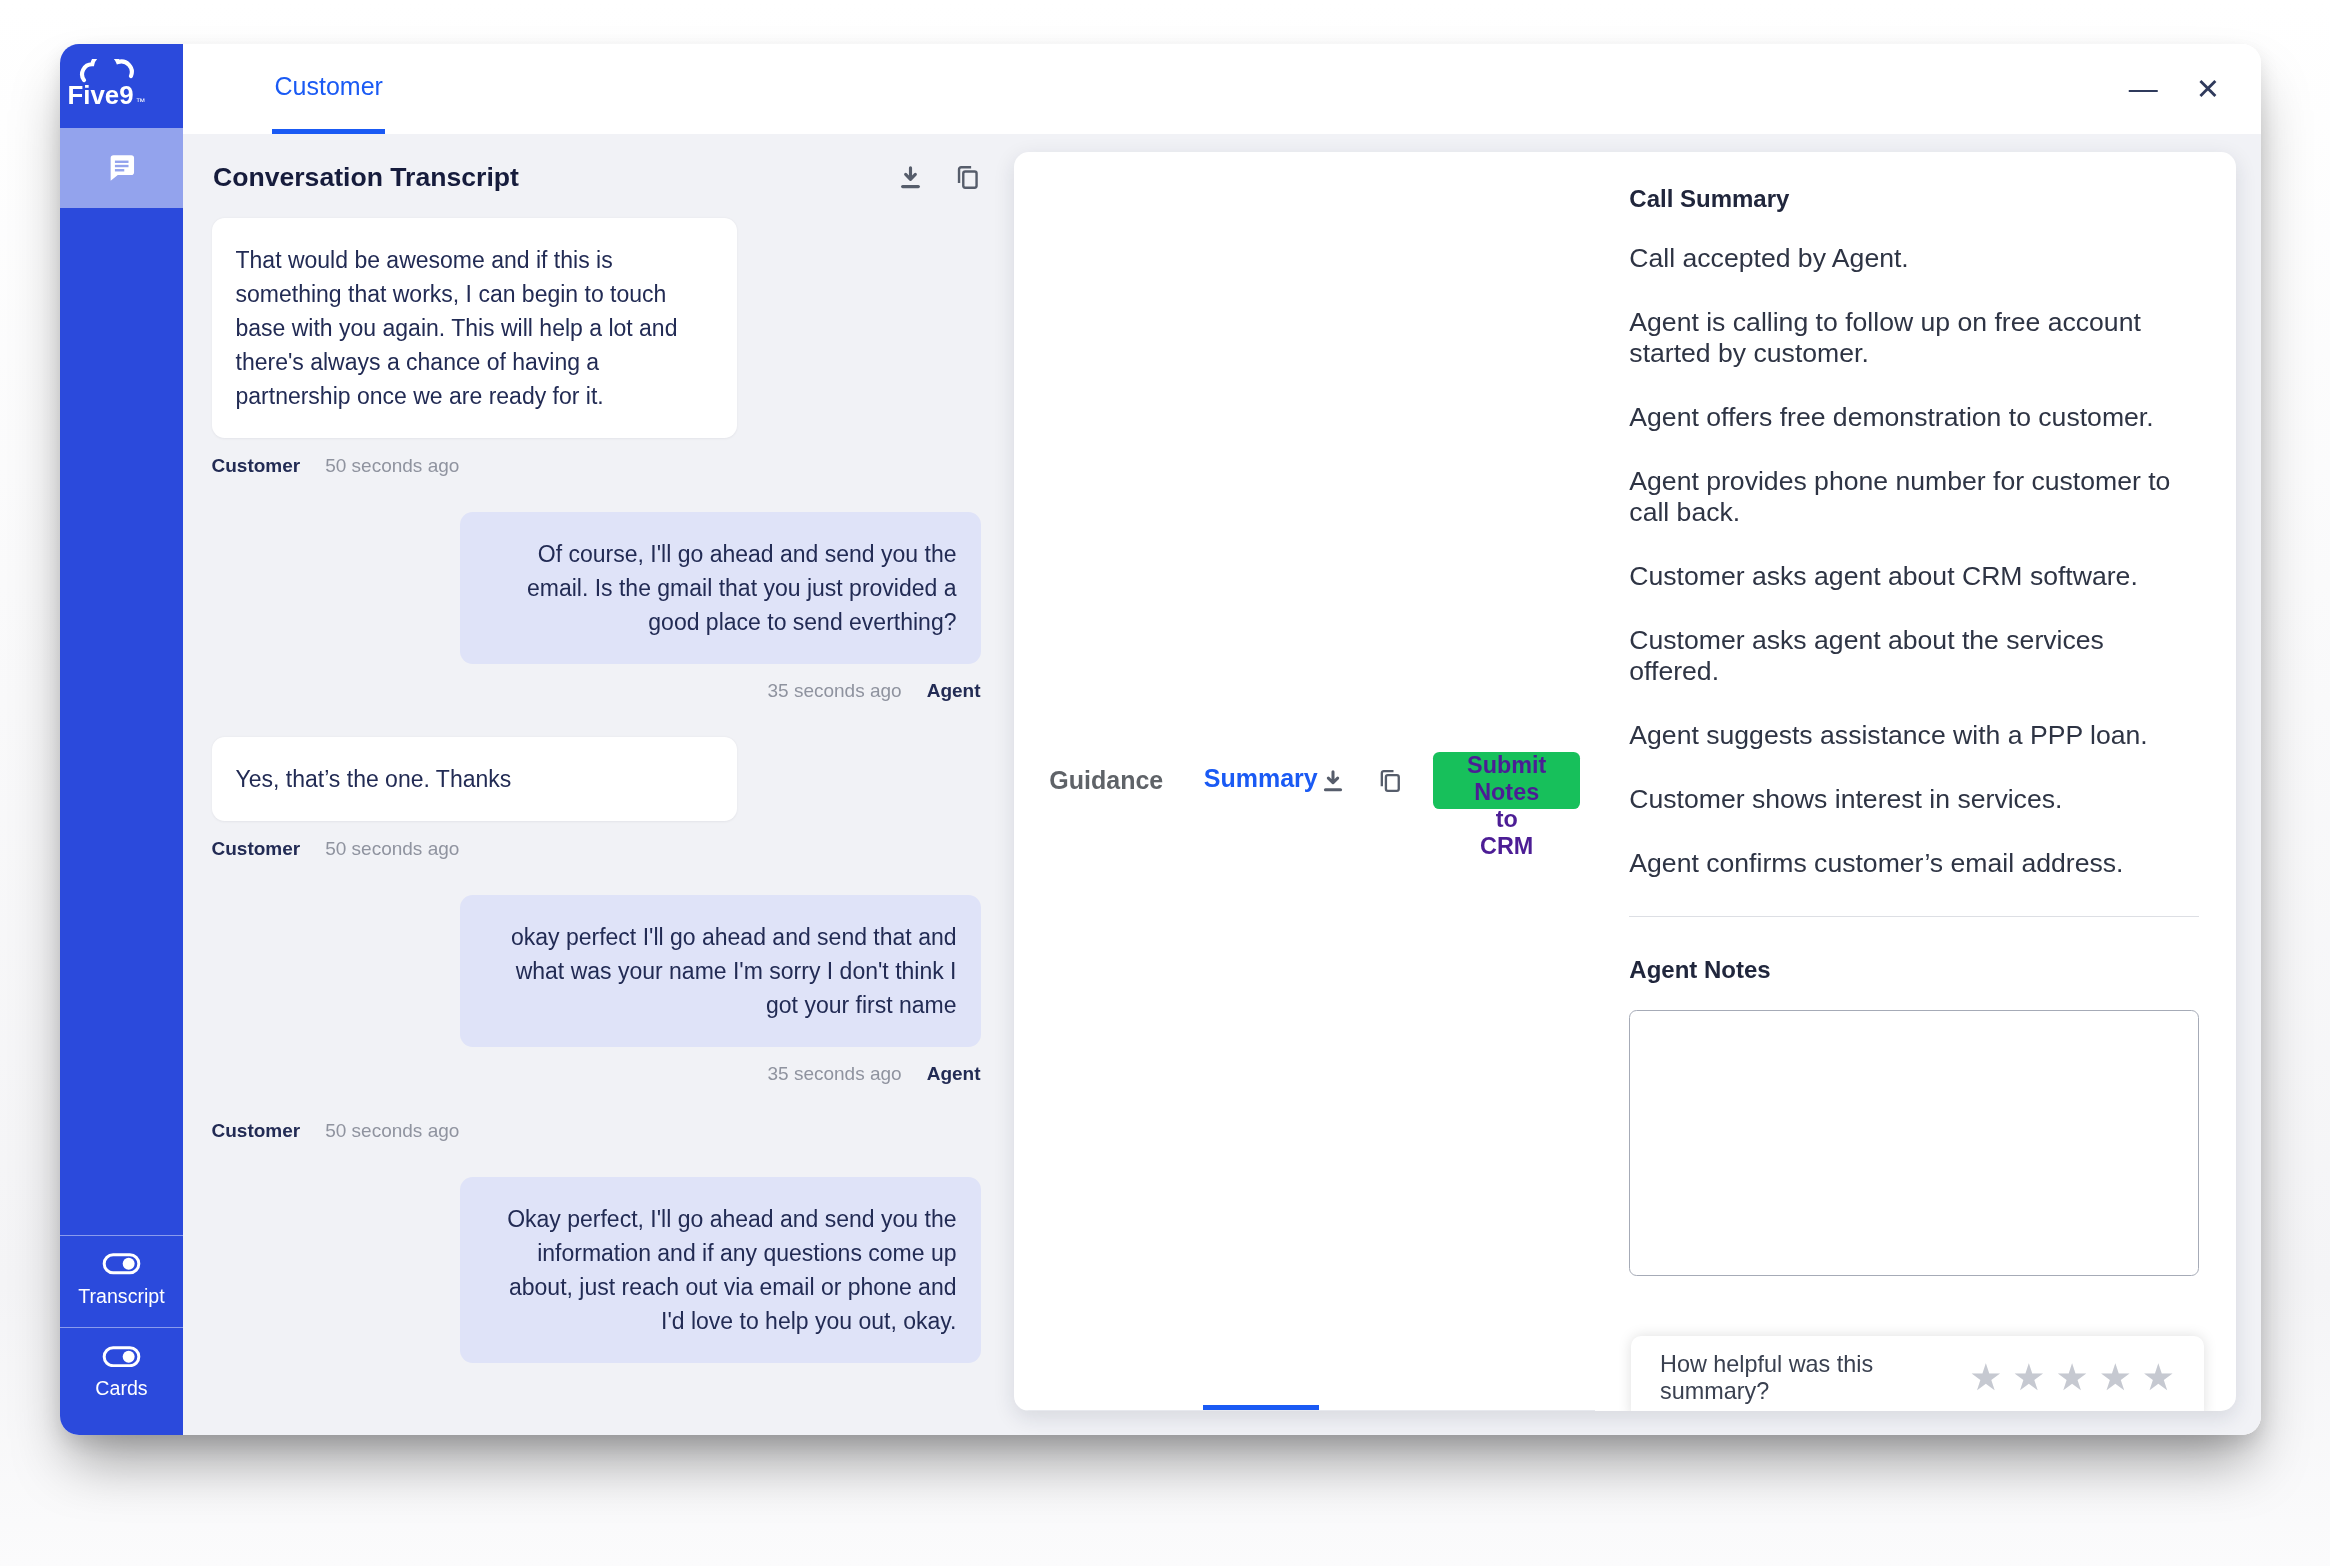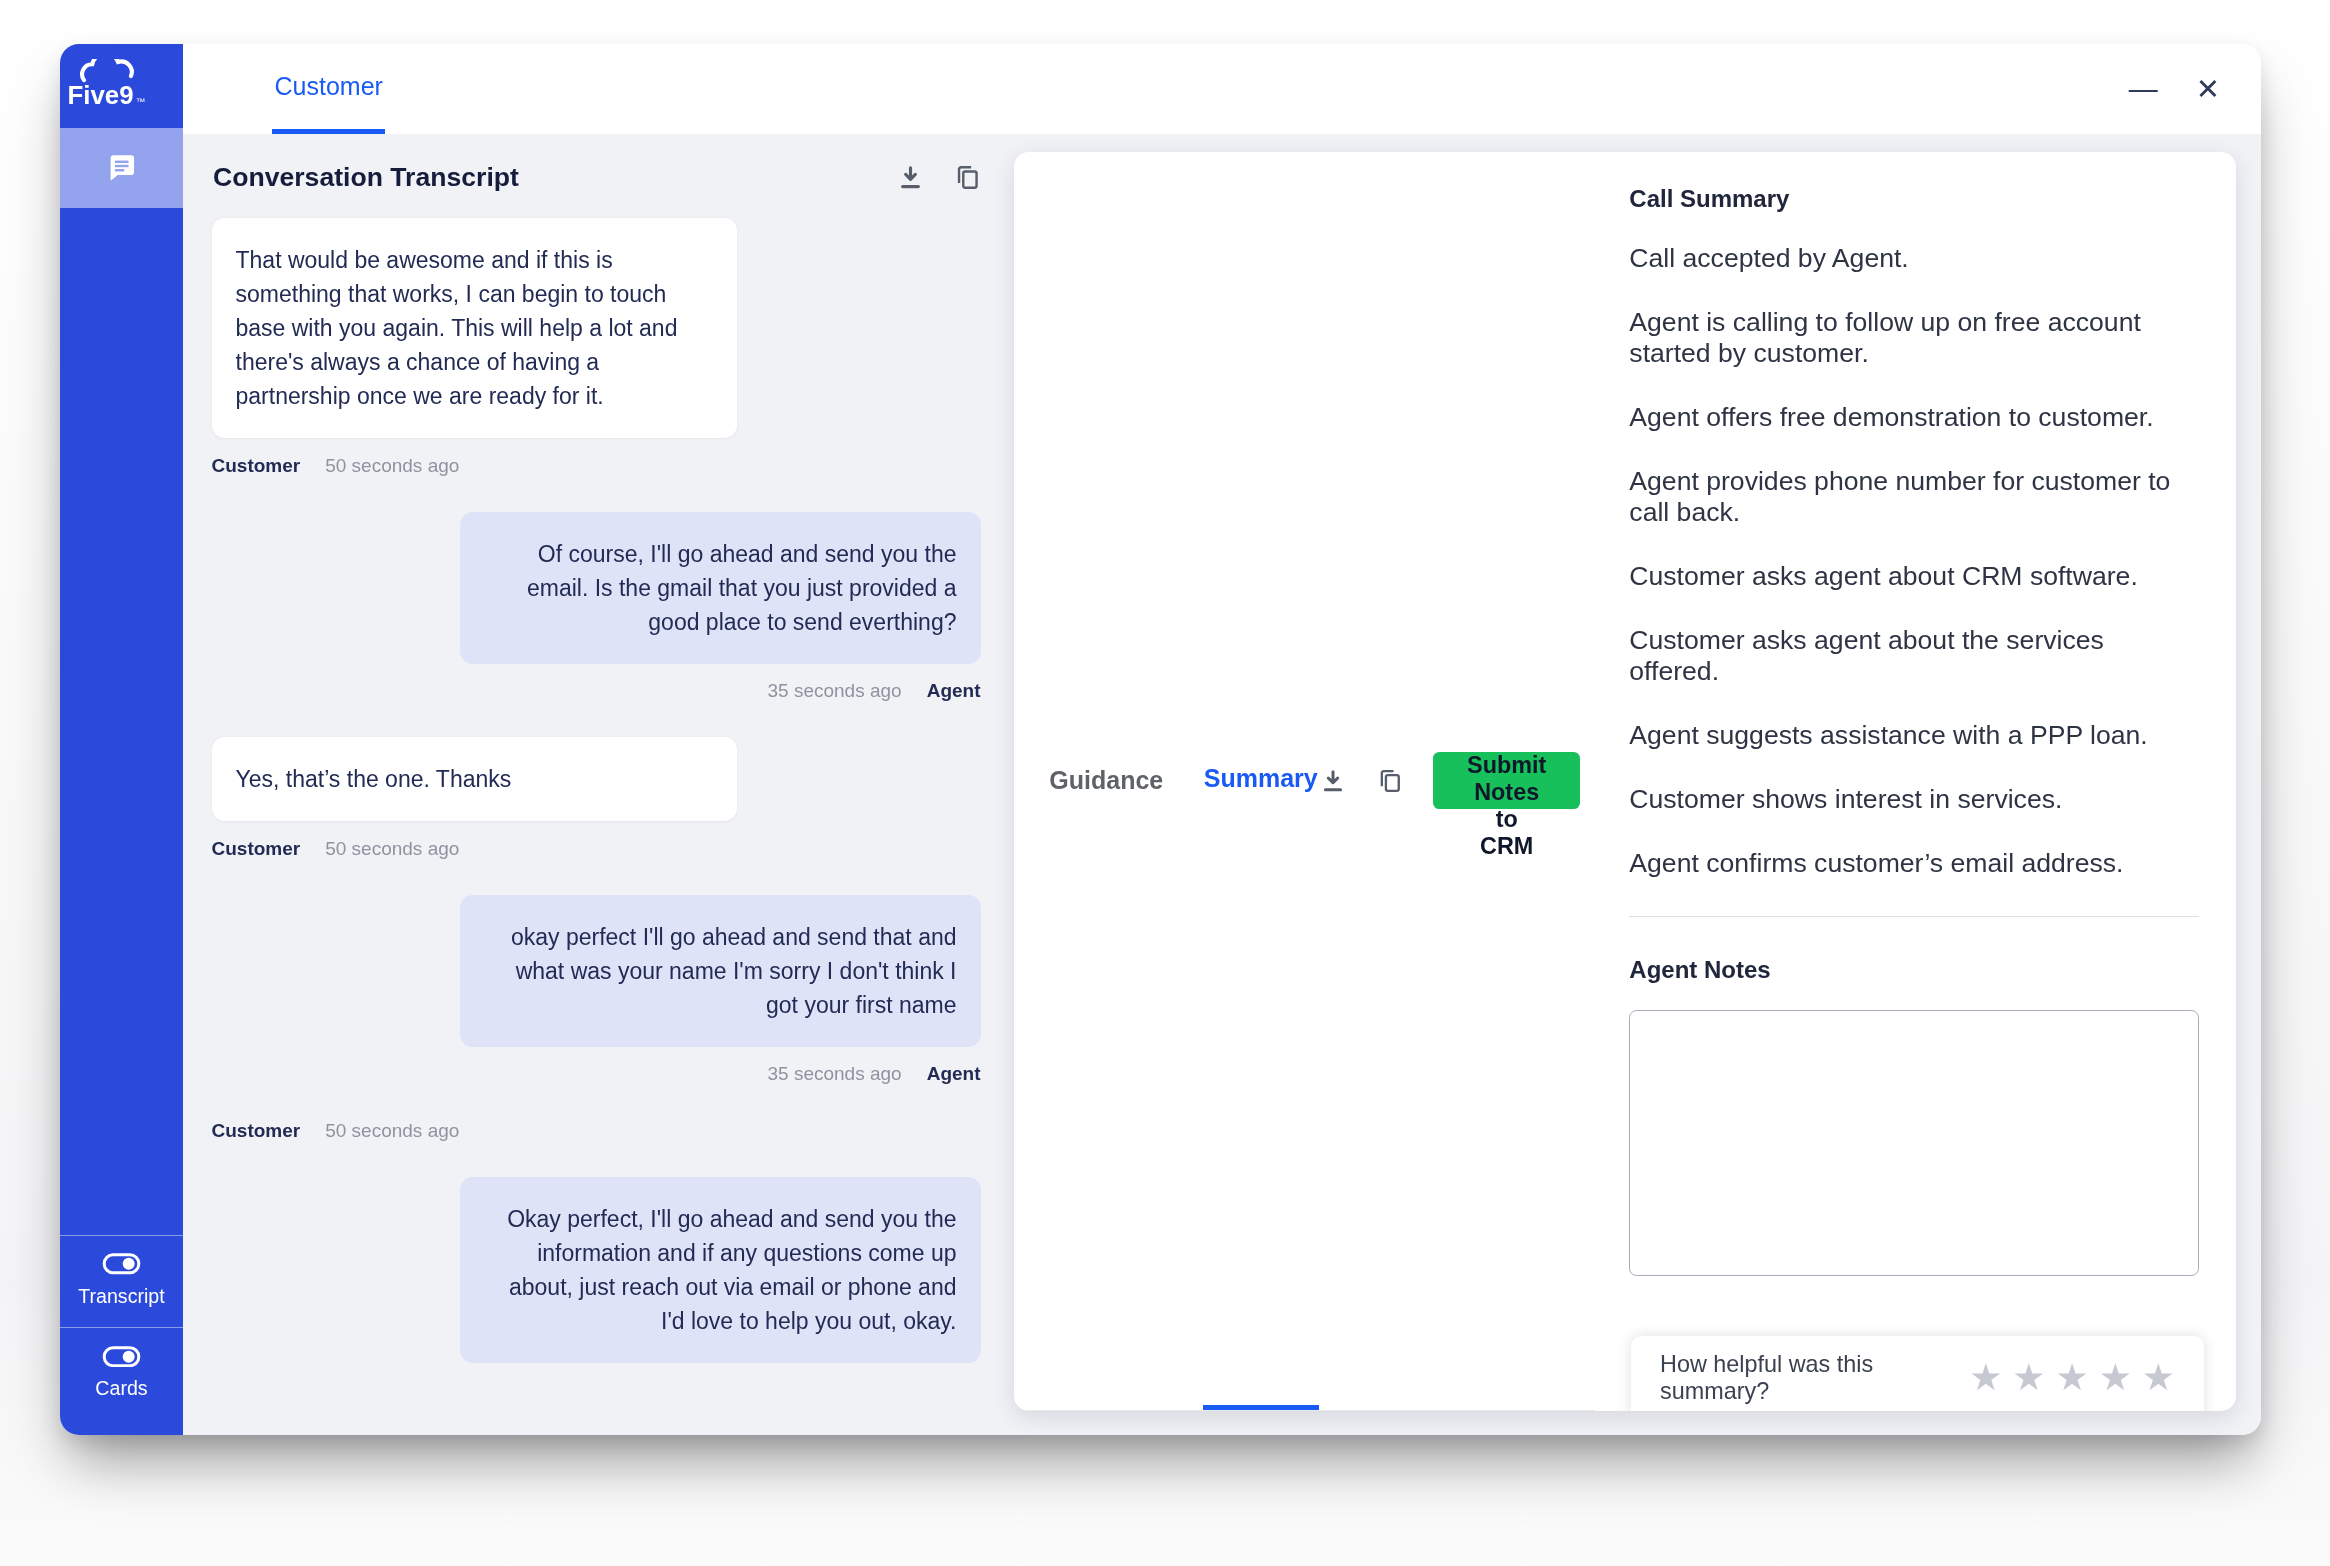--- a/index.html
+++ b/index.html
@@ -100,21 +100,21 @@
   }
   .tabs{display:flex;gap:38px;}
   .tab2{
     display:flex;align-items:center;font-size:25px;font-weight:bold;color:#5F6368;
     background:none;border:none;cursor:pointer;font-family:inherit;padding:0 1.3px;
   }
   .tab2.active{color:var(--tab-blue);border-bottom:5px solid var(--tab-blue);}
   .header-actions{margin-left:auto;display:flex;align-items:center;gap:29px;}
   .submit-btn{
     height:57px;padding:0 34px;border:none;border-radius:6.3px;cursor:pointer;
-    background:var(--submit-green);color:#0f172a;font-size:23.4px;font-weight:bold;
+    background:var(--submit-green);color:#4c1d95;font-size:23.4px;font-weight:bold;
     font-family:inherit;
   }
   .card-body{flex:1;position:relative;padding:33px 37px 0 34px;}
   .section-title{font-size:24px;font-weight:bold;color:#20263C;margin:0 0 30px;}
   .sum-line{font-size:26.6px;color:#2E3444;margin:0 0 33px;}
   .divider{border:none;border-top:1.3px solid #DDDFE4;margin:37px 0 0;}
   .notes-title{margin-top:39px;margin-bottom:26.6px;}
   .notes{
     width:100%;height:266px;border:1.3px solid #A6ABB7;border-radius:7.6px;
     resize:none;font-family:inherit;font-size:25px;color:#222;padding:17.7px;

